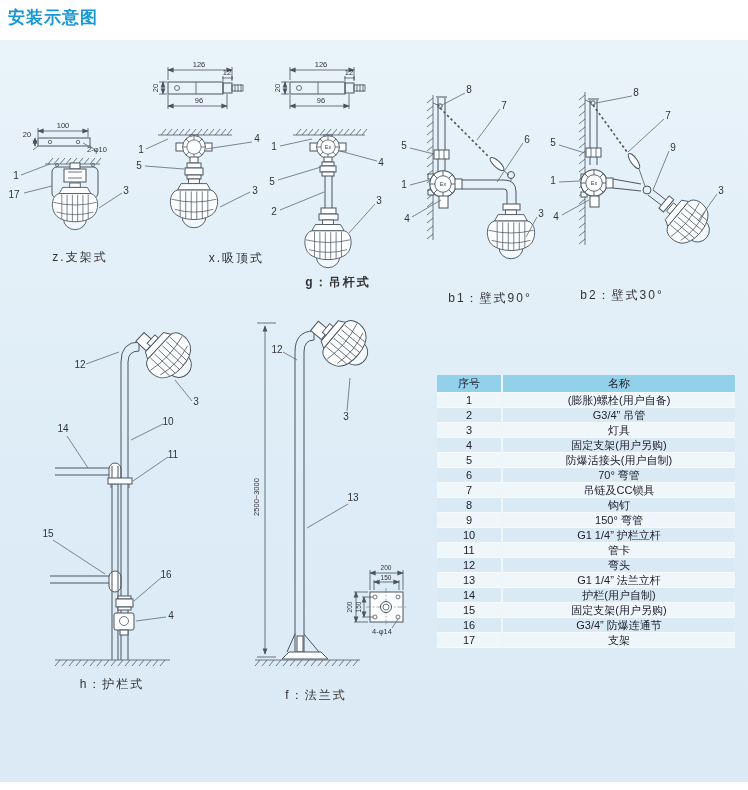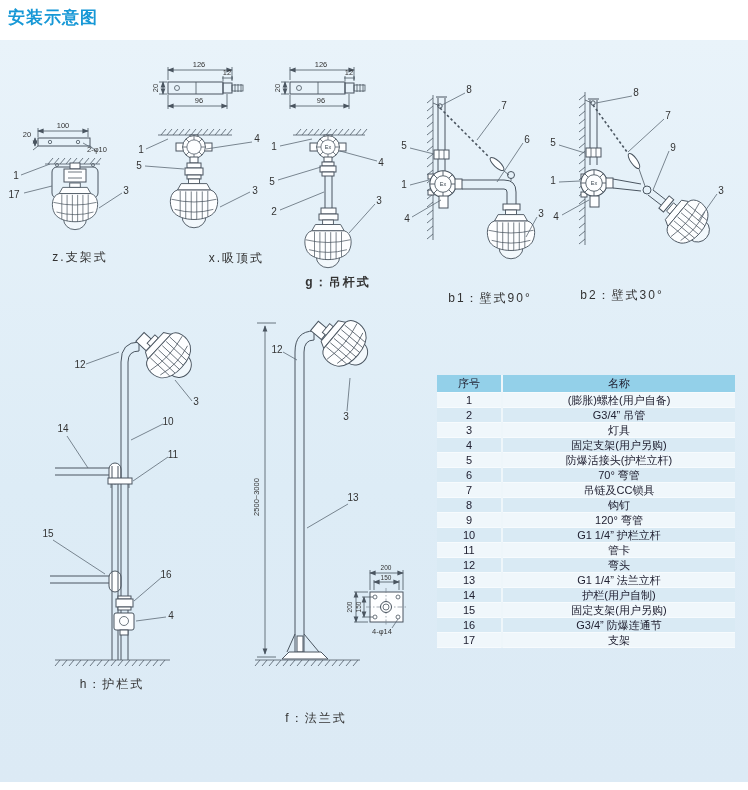--- a/index.html
+++ b/index.html
@@ -336,21 +336,21 @@
     <text class="co" x="353" y="501">13</text>
   </g>
 </svg>
 
 <div class="caption" style="left:20px;top:249px;width:120px;">z.支架式</div>
 <div class="caption" style="left:144px;top:250px;width:120px;text-align:right;">x.吸顶式</div>
 <div class="caption" style="left:278px;top:274px;width:120px;font-weight:bold;">g：吊杆式</div>
 <div class="caption" style="left:425px;top:290px;width:130px;">b1：壁式90°</div>
 <div class="caption" style="left:557px;top:287px;width:130px;">b2：壁式30°</div>
 <div class="caption" style="left:52px;top:676px;width:120px;">h：护栏式</div>
-<div class="caption" style="left:256px;top:710px;width:120px;">f：法兰式</div>
+<div class="caption" style="left:256px;top:687px;width:120px;">f：法兰式</div>
 
 <table class="parts">
   <thead>
     <tr>
       <th>序号</th>
       <th>名称</th>
     </tr>
   </thead>
   <tbody>
       <tr>
@@ -364,37 +364,37 @@
       <tr>
         <td>3</td>
         <td>灯具</td>
       </tr>
       <tr>
         <td>4</td>
         <td>固定支架(用户另购)</td>
       </tr>
       <tr>
         <td>5</td>
-        <td>防爆活接头(护栏立杆)</td>
+        <td>防爆活接头(用户自制)</td>
       </tr>
       <tr>
         <td>6</td>
         <td>70° 弯管</td>
       </tr>
       <tr>
         <td>7</td>
         <td>吊链及CC锁具</td>
       </tr>
       <tr>
         <td>8</td>
         <td>钩钉</td>
       </tr>
       <tr>
         <td>9</td>
-        <td>120° 弯管</td>
+        <td>150° 弯管</td>
       </tr>
       <tr>
         <td>10</td>
         <td>G1 1/4” 护栏立杆</td>
       </tr>
       <tr>
         <td>11</td>
         <td>管卡</td>
       </tr>
       <tr>

